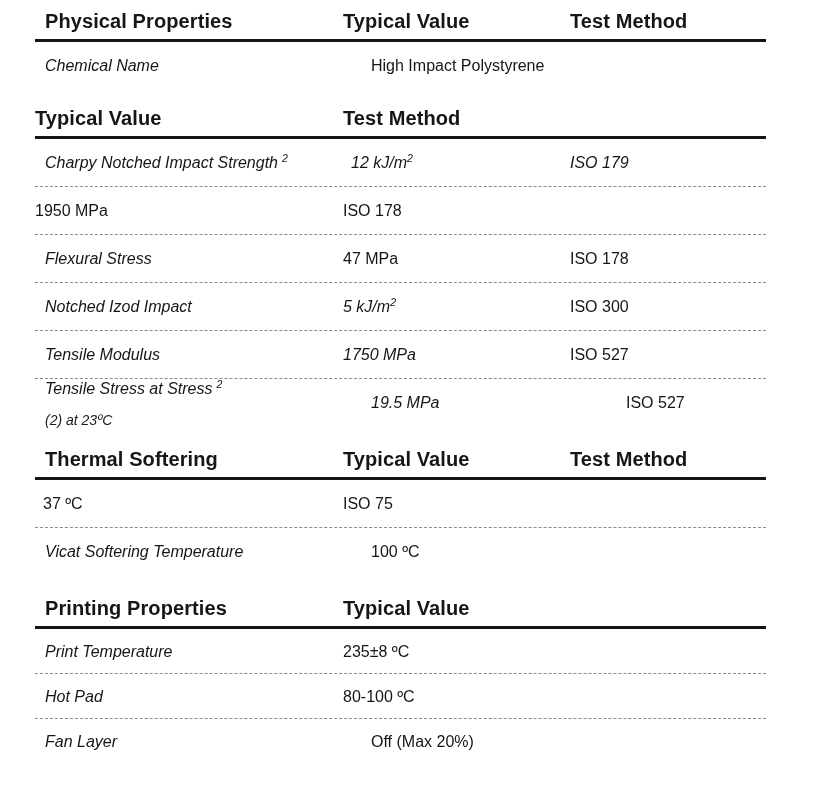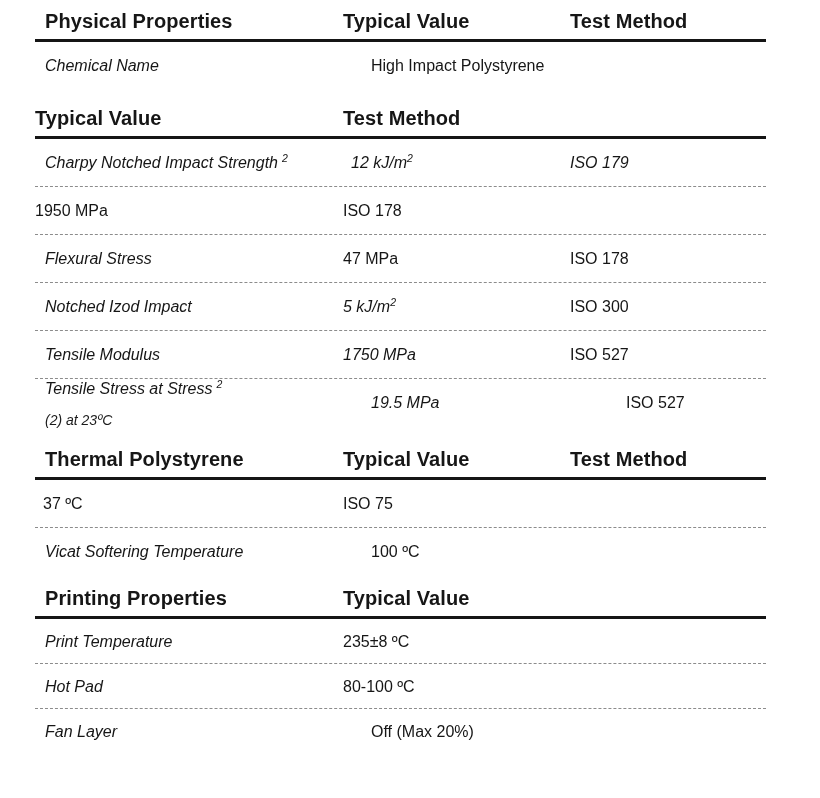--- a/index.html
+++ b/index.html
@@ -16,21 +16,21 @@
   }
   .doc {
     padding: 6px 0 0 35px;
   }
   .table-wrap {
     width: 731px;
   }
   .props-section { }
   .props-section + .props-section { margin-top: 14px; }
   .props-section:nth-of-type(3) { margin-top: 18px; }
-  .props-section:nth-of-type(4) { margin-top: 8px; }
+  .props-section:nth-of-type(4) { margin-top: 18px; }
 
   .row {
     display: grid;
     grid-template-columns: 308px 227px 1fr;
   }
   .header-row {
     align-items: end;
     border-bottom: 3px solid #151515;
     padding: 4px 0 6px 0;
   }
@@ -163,21 +163,21 @@
     <div class="c2 pval italic">
       <span class="vv">19.5 MPa</span>
     </div>
     <div class="c3 pmethod">ISO 527</div>
   </div>
 </div>
   </section>
 
   <section class="props-section">
     <div class="row header-row">
-      <div class="c1 hdr">Thermal Polystyrene</div>
+      <div class="c1 hdr">Thermal Softering</div>
       <div class="c2 hdr">Typical Value</div>
       <div class="c3 hdr">Test Method</div>
     </div>
     <div class="rows">
   <div class="row data-row">
     <div class="c2 pval indent">
       <span class="vv">37 ºC</span>
     </div>
     <div class="c3 pmethod">ISO 75</div>
   </div>

